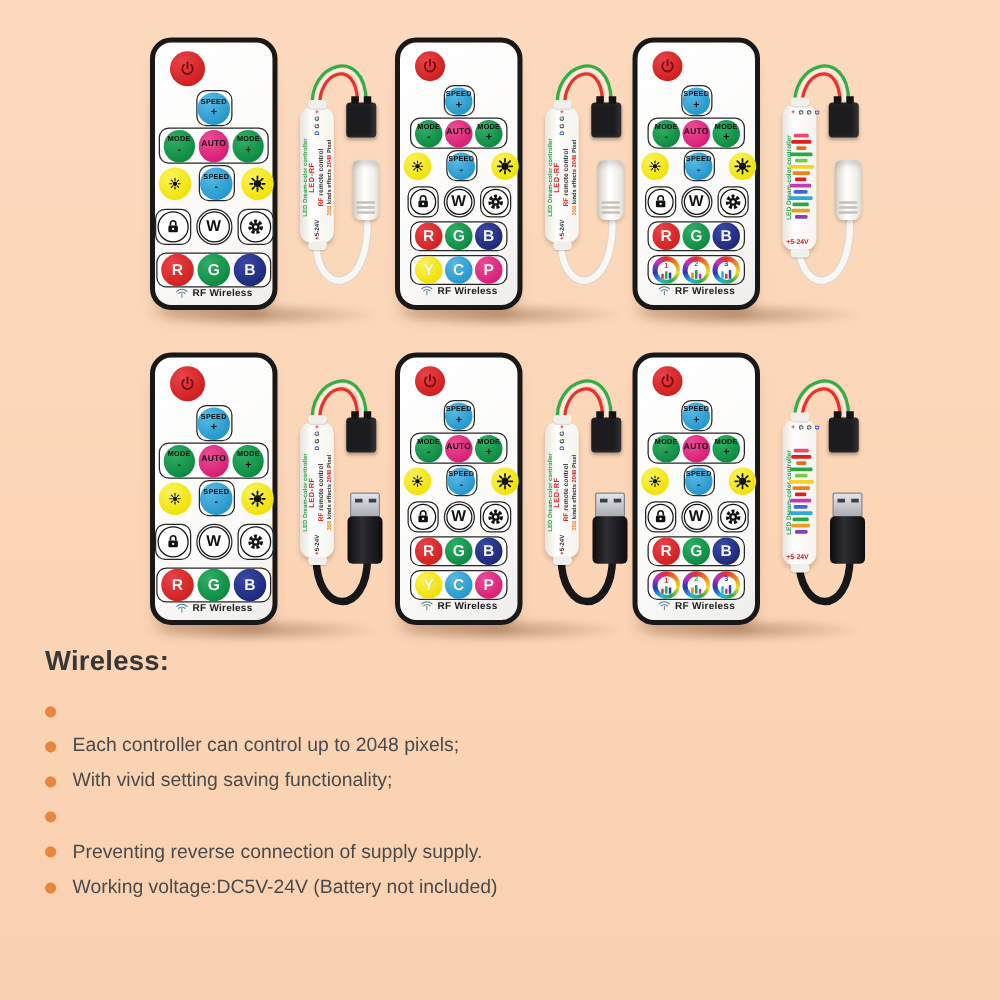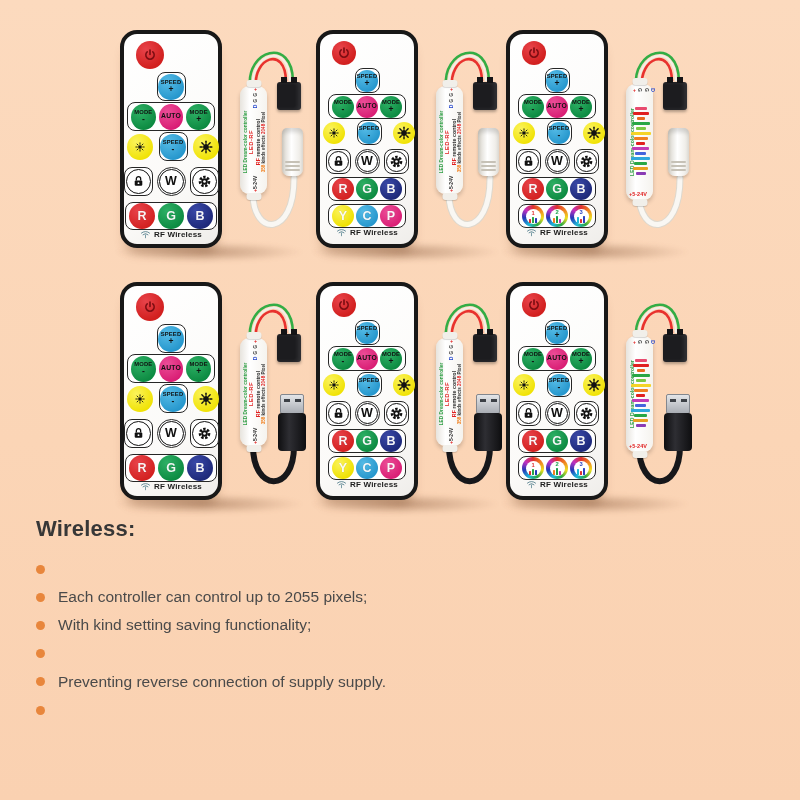--- a/index.html
+++ b/index.html
@@ -1206,31 +1206,32 @@
 </div>
     </div>
   <div class="features">
     <h2>Wireless:</h2>
     <ul>
         <li class="feat">
     <span class="dot"></span>
   </li>
         <li class="feat">
     <span class="dot"></span>
-    <span class="ftext">Each controller can control up to 2055 pixels;</span>
+    <span class="ftext">Each controller can control up to 2048 pixels;</span>
   </li>
         <li class="feat">
     <span class="dot"></span>
-    <span class="ftext">With kind setting saving functionality;</span>
+    <span class="ftext">With vivid setting saving functionality;</span>
   </li>
         <li class="feat">
     <span class="dot"></span>
   </li>
         <li class="feat">
     <span class="dot"></span>
     <span class="ftext">Preventing reverse connection of supply supply.</span>
   </li>
         <li class="feat">
     <span class="dot"></span>
+    <span class="ftext">Working voltage:DC5V-24V (Battery not included)</span>
   </li>
       </ul>
   </div>
 </div>
 
 </body></html>

